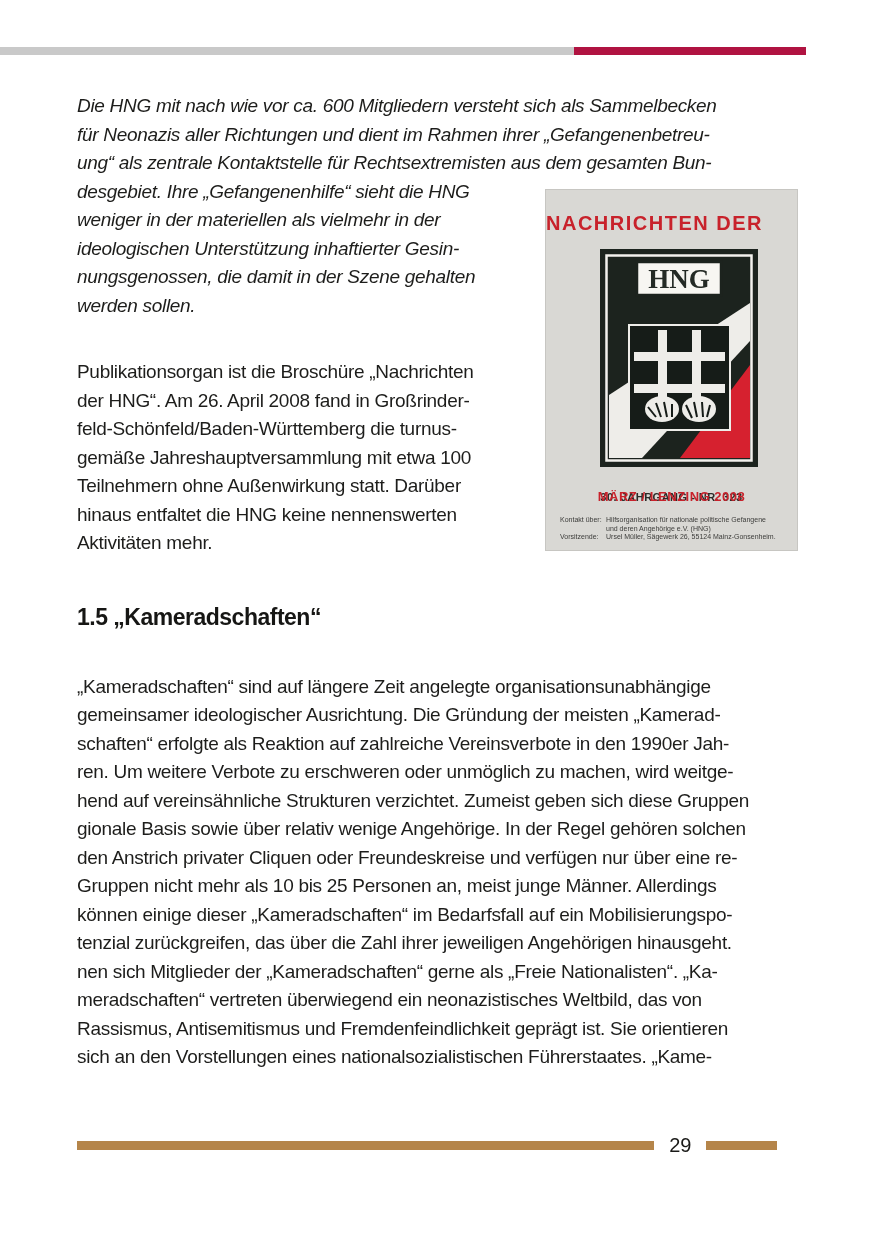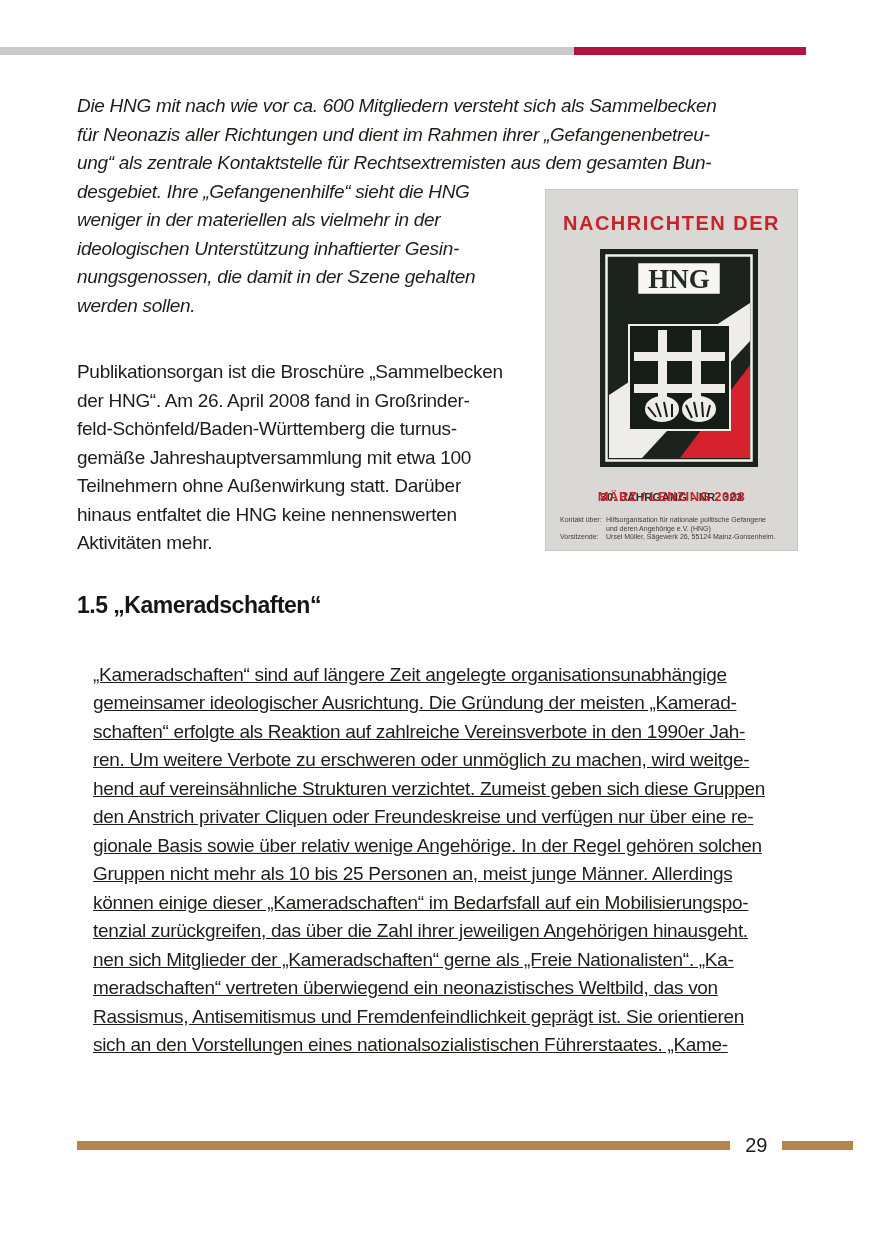--- a/index.html
+++ b/index.html
@@ -12,51 +12,51 @@
   .top-bar{position:absolute;top:47px;left:0;width:806px;height:8px;display:flex;}
   .top-bar .seg-gray{width:574px;height:8px;background:#c9c9c9;}
   .top-bar .seg-red{width:232px;height:8px;background:#b01341;}
   
   .content{position:absolute;left:77px;top:92px;width:730px;color:#1d1d1b;}
   .para{font-size:19px;line-height:28.5px;letter-spacing:-0.3px;}
   .para .tline{white-space:nowrap;}
   .para-1{margin:0 0 38px 0;font-style:italic;}
   .para-2{margin:0;}
   .section-heading{
-    margin:32px 0 41px 0;font-size:23px;line-height:30px;font-weight:bold;
+    margin:44px 0 41px 0;font-size:23px;line-height:30px;font-weight:bold;
     letter-spacing:-0.5px;color:#161614;
   }
-  .para-3{margin:16px;text-decoration:underline;}
+  .para-3{margin:0;}
   
   .cover{
     position:absolute;left:545px;top:189px;width:253px;height:362px;
     background:#d9d8d4;border:1px solid #c7c6c2;box-sizing:border-box;
   }
   .cover .masthead{
-    position:absolute;top:22px;left:0;width:100%;text-align:center;
+    position:absolute;top:22px;left:0;width:100%;text-align:left;
     color:#c8222b;font-weight:bold;font-size:20px;letter-spacing:1.5px;white-space:nowrap;
   }
   .cover .logo-wrap{position:absolute;left:43px;top:59px;margin-left:11px;}
   .cover .issue-info{
     position:absolute;top:285px;left:0;width:100%;text-align:center;
     color:#2b2b29;font-weight:bold;font-size:11px;letter-spacing:0.5px;white-space:nowrap;margin-top:16px;
   }
   .cover .date-info{
     position:absolute;top:299px;left:0;width:100%;text-align:center;
     color:#c8222b;font-weight:bold;font-size:13px;letter-spacing:0.5px;white-space:nowrap;
   }
   .cover .imprint{
     position:absolute;top:326px;left:14px;width:228px;
     font-size:7px;line-height:8.5px;color:#3c3c3a;
   }
   .imprint .row{display:flex;}
   .imprint .lbl{width:46px;flex:none;}
   .imprint .val{flex:1;white-space:nowrap;}
   
-  .footer{position:absolute;left:77px;top:1135px;width:776px;display:flex;align-items:center;}
+  .footer{position:absolute;left:77px;top:1135px;width:700px;display:flex;align-items:center;}
   .footer .bar-left{flex:1;height:9px;background:#b5854a;}
   .footer .page-num{
     margin:0 15px;font-size:20px;color:#1a1a18;line-height:20px;letter-spacing:-0.3px;
   }
   .footer .bar-right{width:71px;height:9px;background:#b5854a;}
 </style>
 </head>
 <body>
 
 <div class="top-bar">
@@ -69,37 +69,37 @@
       <div class="tline">Die HNG mit nach wie vor ca. 600 Mitgliedern versteht sich als Sammelbecken</div>
       <div class="tline">für Neonazis aller Richtungen und dient im Rahmen ihrer „Gefangenenbetreu-</div>
       <div class="tline">ung“ als zentrale Kontaktstelle für Rechtsextremisten aus dem gesamten Bun-</div>
       <div class="tline">desgebiet. Ihre „Gefangenenhilfe“ sieht die HNG</div>
       <div class="tline">weniger in der materiellen als vielmehr in der</div>
       <div class="tline">ideologischen Unterstützung inhaftierter Gesin-</div>
       <div class="tline">nungsgenossen, die damit in der Szene gehalten</div>
       <div class="tline">werden sollen.</div>
     </div>
   <div class="para para-2">
-      <div class="tline">Publikationsorgan ist die Broschüre „Sammelbecken</div>
+      <div class="tline">Publikationsorgan ist die Broschüre „Nachrichten</div>
       <div class="tline">der HNG“. Am 26. April 2008 fand in Großrinder-</div>
       <div class="tline">feld-Schönfeld/Baden-Württemberg die turnus-</div>
       <div class="tline">gemäße Jahreshauptversammlung mit etwa 100</div>
       <div class="tline">Teilnehmern ohne Außenwirkung statt. Darüber</div>
       <div class="tline">hinaus entfaltet die HNG keine nennenswerten</div>
       <div class="tline">Aktivitäten mehr.</div>
     </div>
   <div class="section-heading">1.5 „Kameradschaften“</div>
   <div class="para para-3">
       <div class="tline">„Kameradschaften“ sind auf längere Zeit angelegte organisationsunabhängige</div>
       <div class="tline">gemeinsamer ideologischer Ausrichtung. Die Gründung der meisten „Kamerad-</div>
       <div class="tline">schaften“ erfolgte als Reaktion auf zahlreiche Vereinsverbote in den 1990er Jah-</div>
       <div class="tline">ren. Um weitere Verbote zu erschweren oder unmöglich zu machen, wird weitge-</div>
       <div class="tline">hend auf vereinsähnliche Strukturen verzichtet. Zumeist geben sich diese Gruppen</div>
+      <div class="tline">gionale Basis sowie über relativ wenige Angehörige. In der Regel gehören solchen</div>
       <div class="tline">den Anstrich privater Cliquen oder Freundeskreise und verfügen nur über eine re-</div>
-      <div class="tline">gionale Basis sowie über relativ wenige Angehörige. In der Regel gehören solchen</div>
       <div class="tline">Gruppen nicht mehr als 10 bis 25 Personen an, meist junge Männer. Allerdings</div>
       <div class="tline">können einige dieser „Kameradschaften“ im Bedarfsfall auf ein Mobilisierungspo-</div>
       <div class="tline">tenzial zurückgreifen, das über die Zahl ihrer jeweiligen Angehörigen hinausgeht.</div>
       <div class="tline">nen sich Mitglieder der „Kameradschaften“ gerne als „Freie Nationalisten“. „Ka-</div>
       <div class="tline">meradschaften“ vertreten überwiegend ein neonazistisches Weltbild, das von</div>
       <div class="tline">Rassismus, Antisemitismus und Fremdenfeindlichkeit geprägt ist. Sie orientieren</div>
       <div class="tline">sich an den Vorstellungen eines nationalsozialistischen Führerstaates. „Kame-</div>
     </div>
 </div>
 

